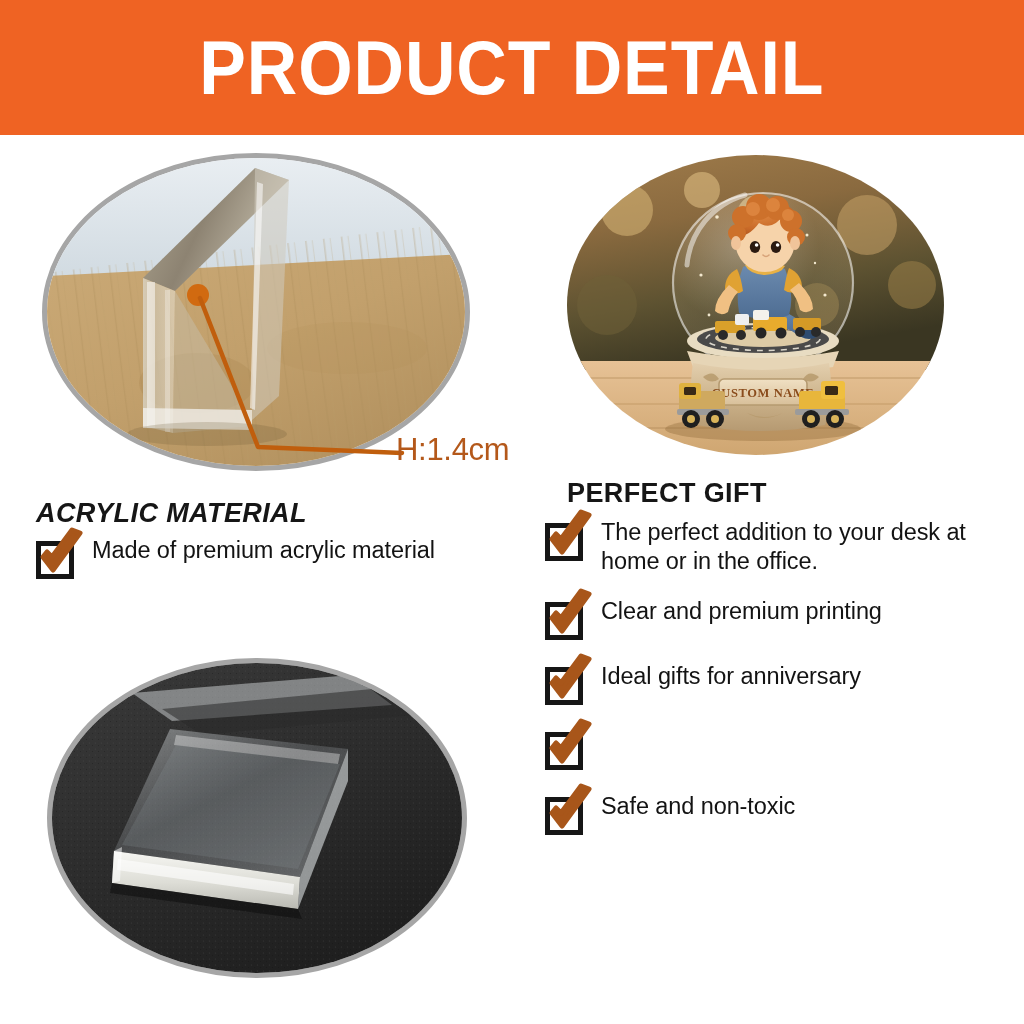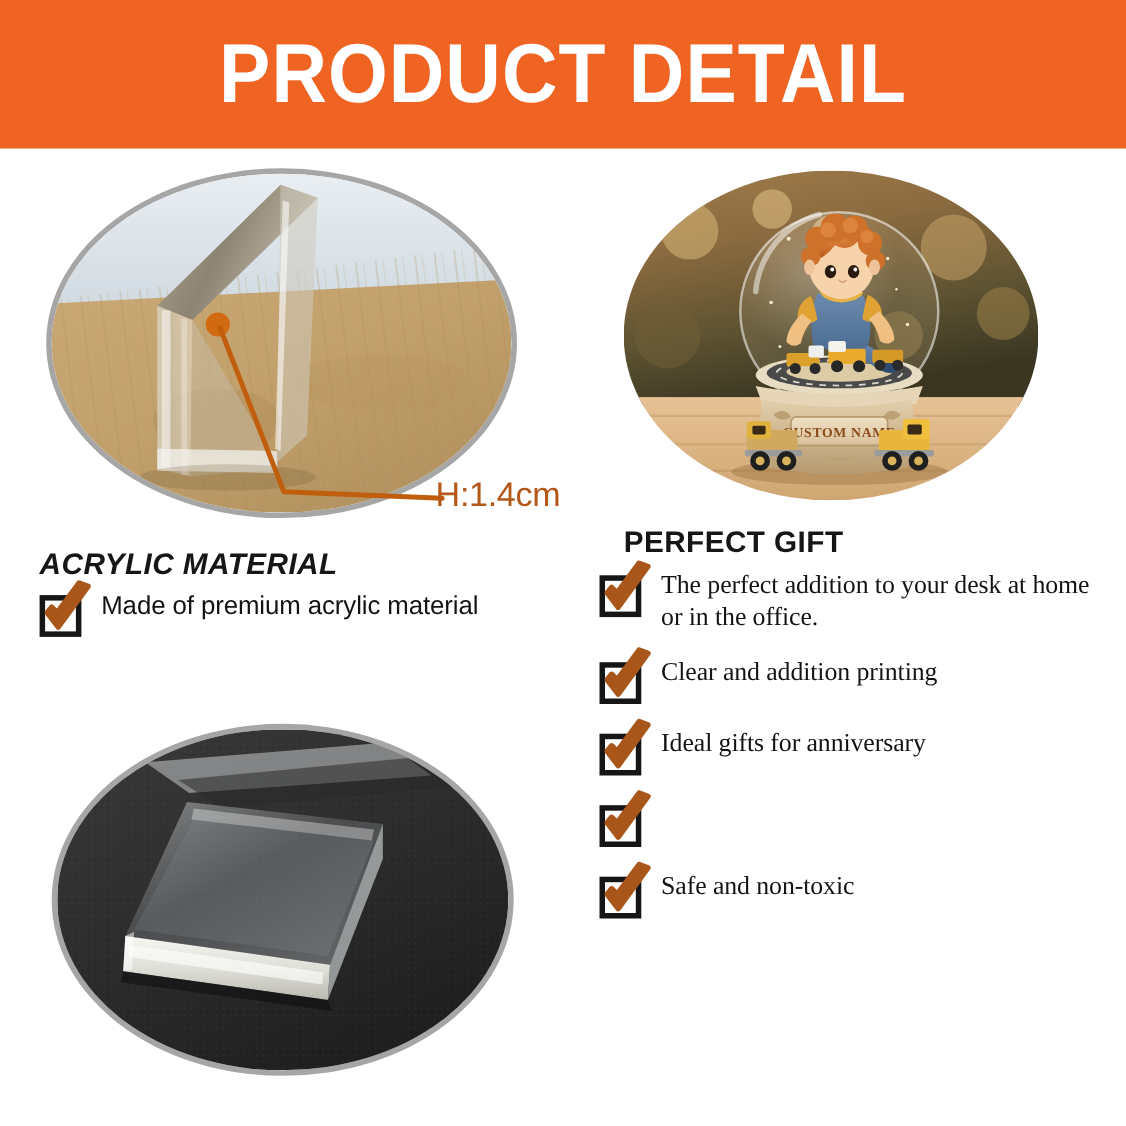--- a/index.html
+++ b/index.html
@@ -121,21 +121,21 @@
     overflow: visible;
   }
   .feature-text {
     font-size: 23.5px;
     line-height: 1.22;
     color: #131313;
     letter-spacing: -0.1px;
   }
 
   
-  #list-gift .feature-item { margin-bottom: 22px; font-family: Liberation Serif, serif; }
+  #list-gift .feature-item { margin-bottom: 22px; }
 </style>
 </head>
 <body>
 
 <div class="banner">
   <div class="banner-title">PRODUCT DETAIL</div>
 </div>
 
 <div class="media oval-ring" id="media-acrylic-edge">
   <svg viewBox="0 0 418 308" preserveAspectRatio="none">
@@ -456,21 +456,21 @@
   </div>
 
   <div class="feature-item">
     <span class="checkbox">
       <span class="box"></span>
       <svg viewBox="0 0 52 50">
         <path d="M9 27 L19 40 L46 3 L38 0 L18 27 L13 22 Z" fill="#a8561a"></path>
         <path d="M9 27 L19 40 L46 3 L38 0 L18 27 L13 22 Z" fill="none" stroke="#a8561a" stroke-width="5" stroke-linejoin="round"></path>
       </svg>
     </span>
-    <span class="feature-text">Clear and addition printing</span>
+    <span class="feature-text">Clear and premium printing</span>
   </div>
 
   <div class="feature-item">
     <span class="checkbox">
       <span class="box"></span>
       <svg viewBox="0 0 52 50">
         <path d="M9 27 L19 40 L46 3 L38 0 L18 27 L13 22 Z" fill="#a8561a"></path>
         <path d="M9 27 L19 40 L46 3 L38 0 L18 27 L13 22 Z" fill="none" stroke="#a8561a" stroke-width="5" stroke-linejoin="round"></path>
       </svg>
     </span>

